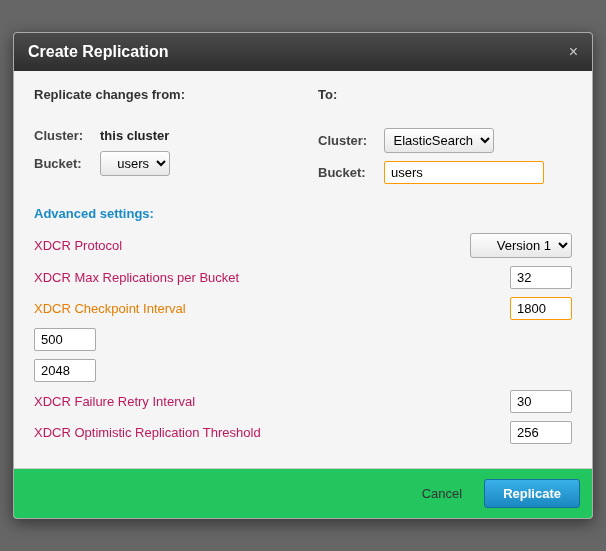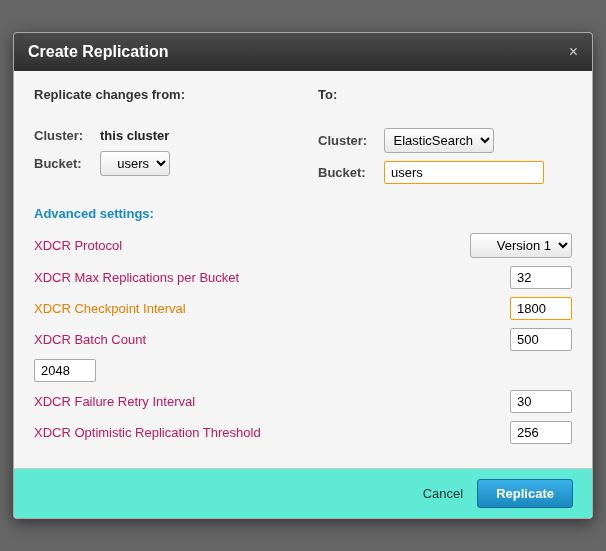--- a/index.html
+++ b/index.html
@@ -128,26 +128,26 @@
       border-radius: 2px;
       background: #fff;
     }
     .adv-input.highlight {
       border-color: #f90;
     }
     .adv-select {
       width: 102px;
     }
     .dialog-footer {
-      background: #5eead4;
+      background: #22c55e;
       border-top: 1px solid #ccc;
-      padding: 10px 19px;
+      padding: 10px 12px;
       display: flex;
       justify-content: flex-end;
-      gap: 0;
+      gap: 8px;
       margin-top: 8px;
     }
     .btn-cancel {
       background: none;
       border: none;
       color: #333;
       font-size: 13px;
       cursor: pointer;
       padding: 6px 14px;
     }
@@ -223,21 +223,20 @@
         <span class="adv-label">XDCR Max Replications per Bucket</span>
         <input type="text" class="adv-input" value="32" style="">
       </div>
 
       <div class="adv-row">
         <span class="adv-label highlight">XDCR Checkpoint Interval</span>
         <input type="text" class="adv-input highlight" value="1800" style="">
       </div>
 
       <div class="adv-row">
-        <span class="adv-label">XDCR Batch Count</span>
         <input type="text" class="adv-input" value="500" style="">
       </div>
 
       <div class="adv-row">
         <input type="text" class="adv-input" value="2048" style="">
       </div>
 
       <div class="adv-row">
         <span class="adv-label">XDCR Failure Retry Interval</span>
         <input type="text" class="adv-input" value="30" style="">

